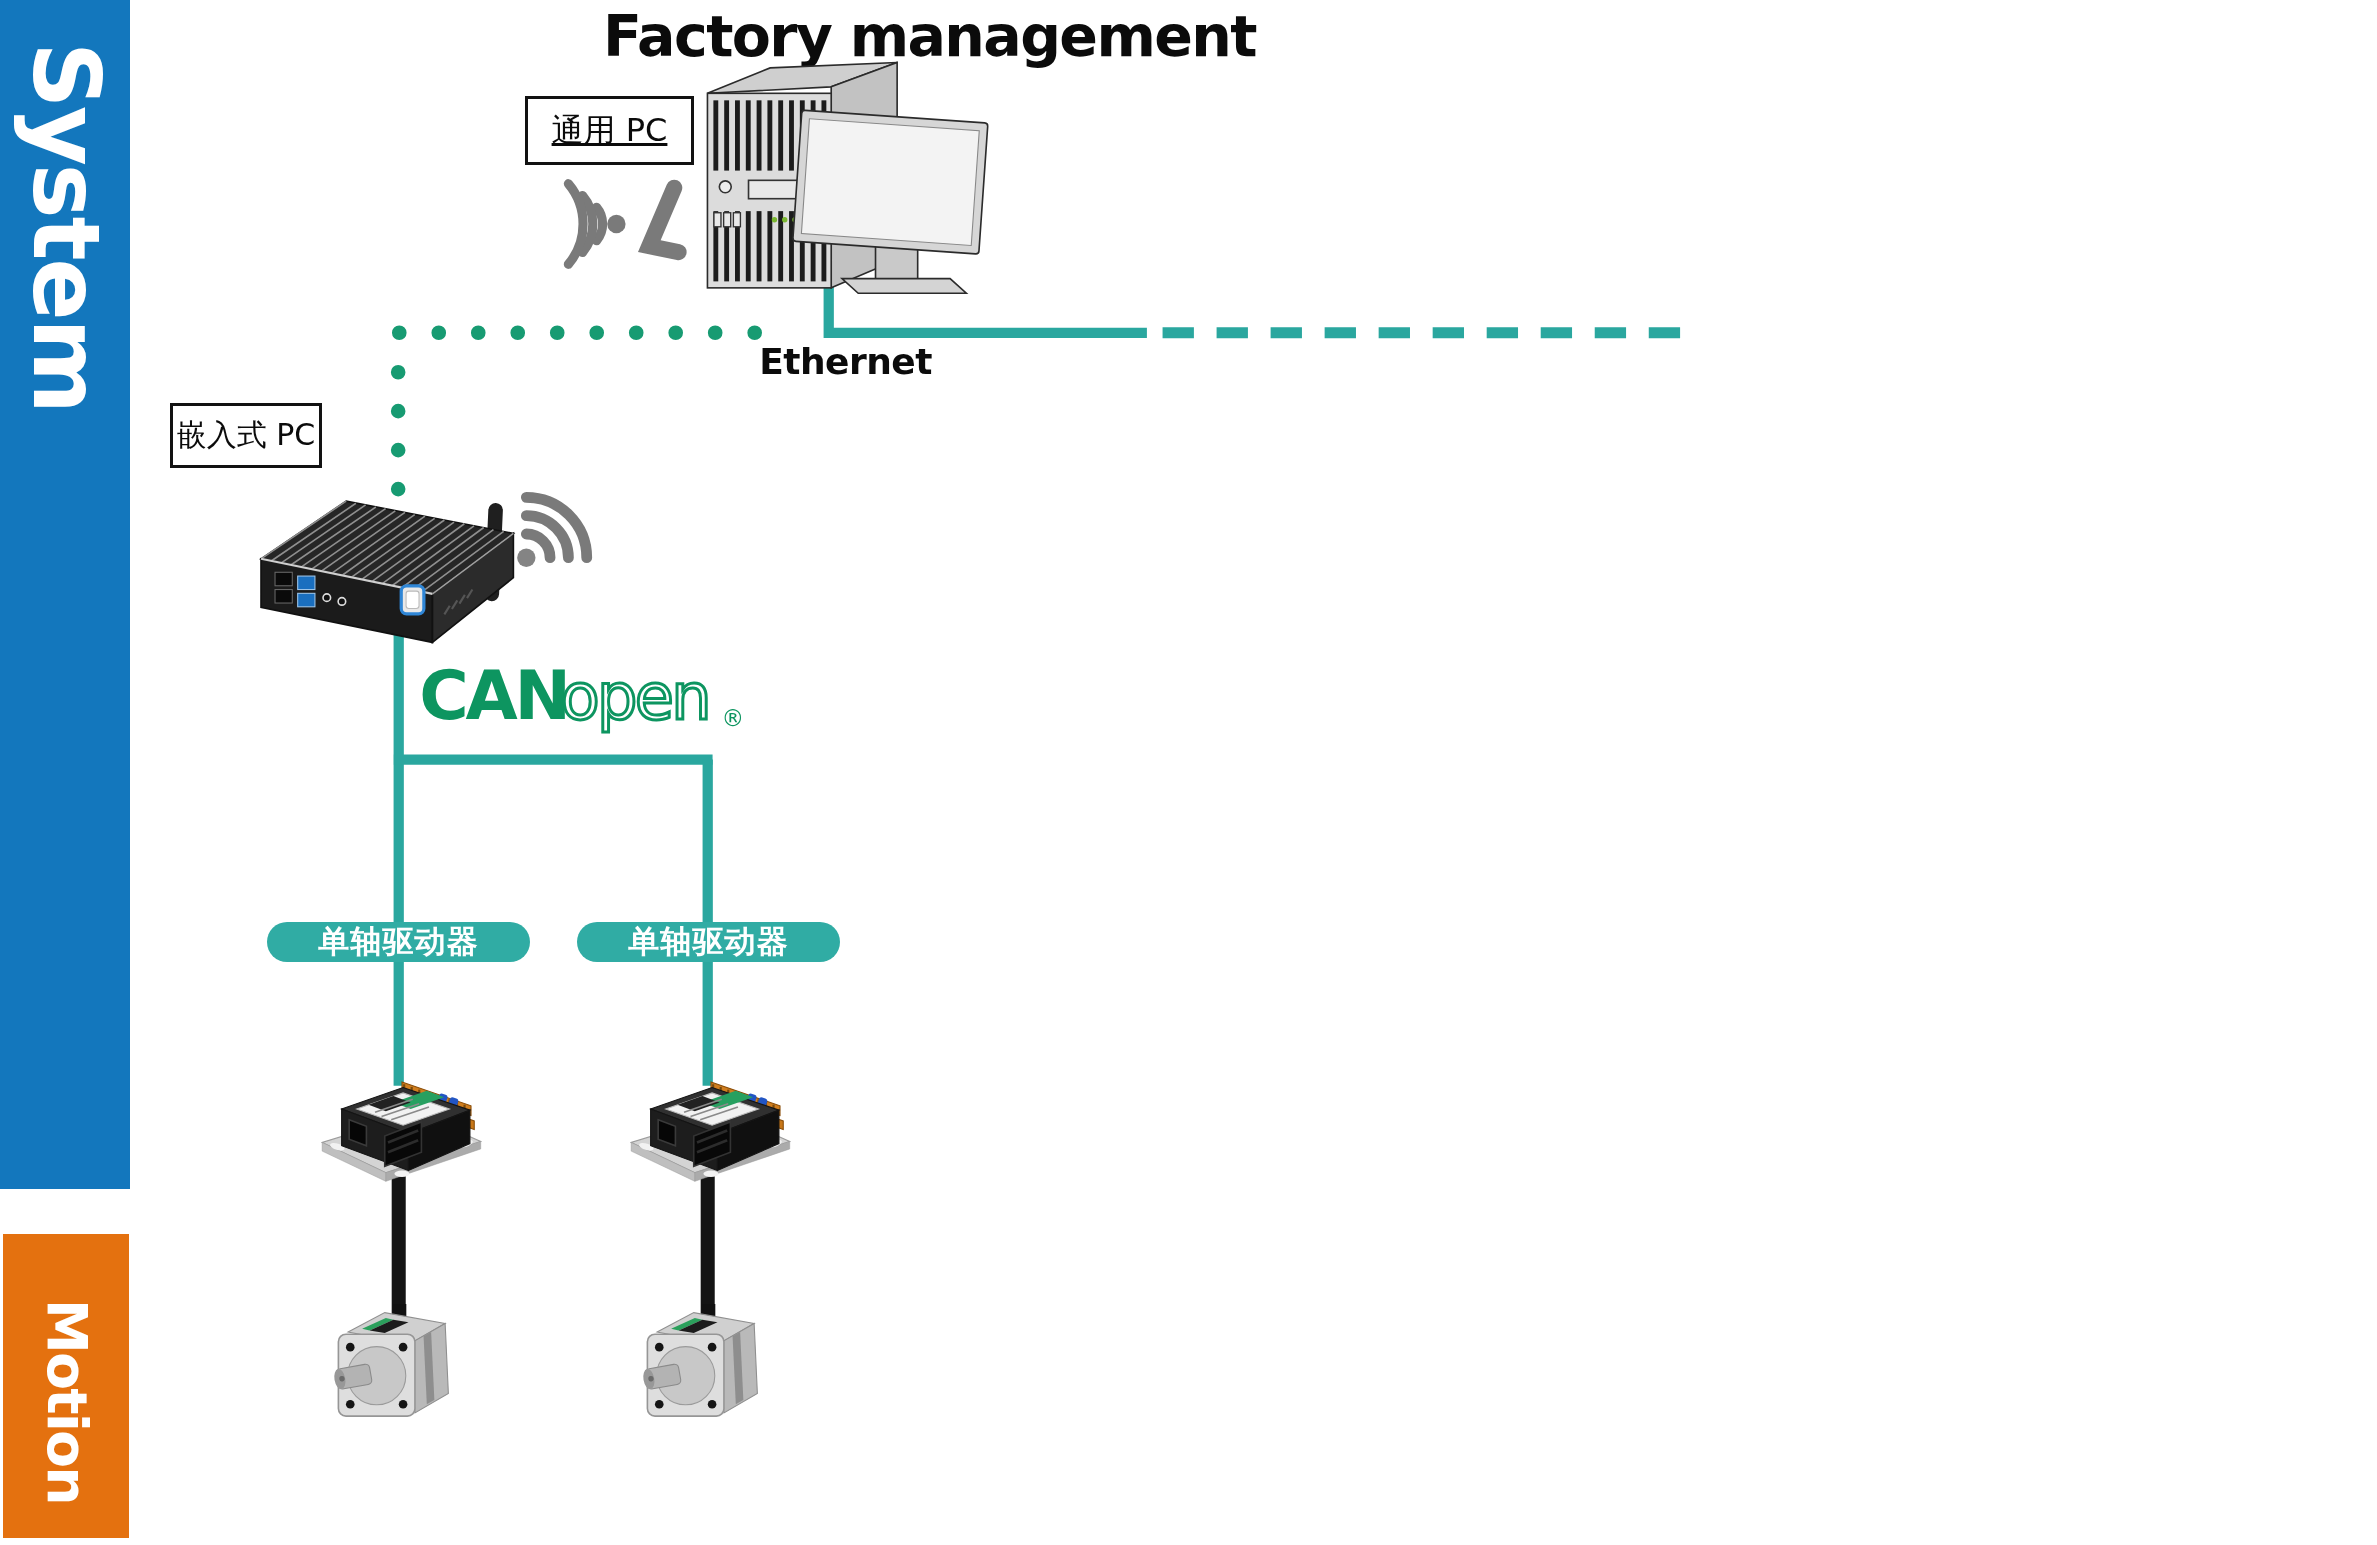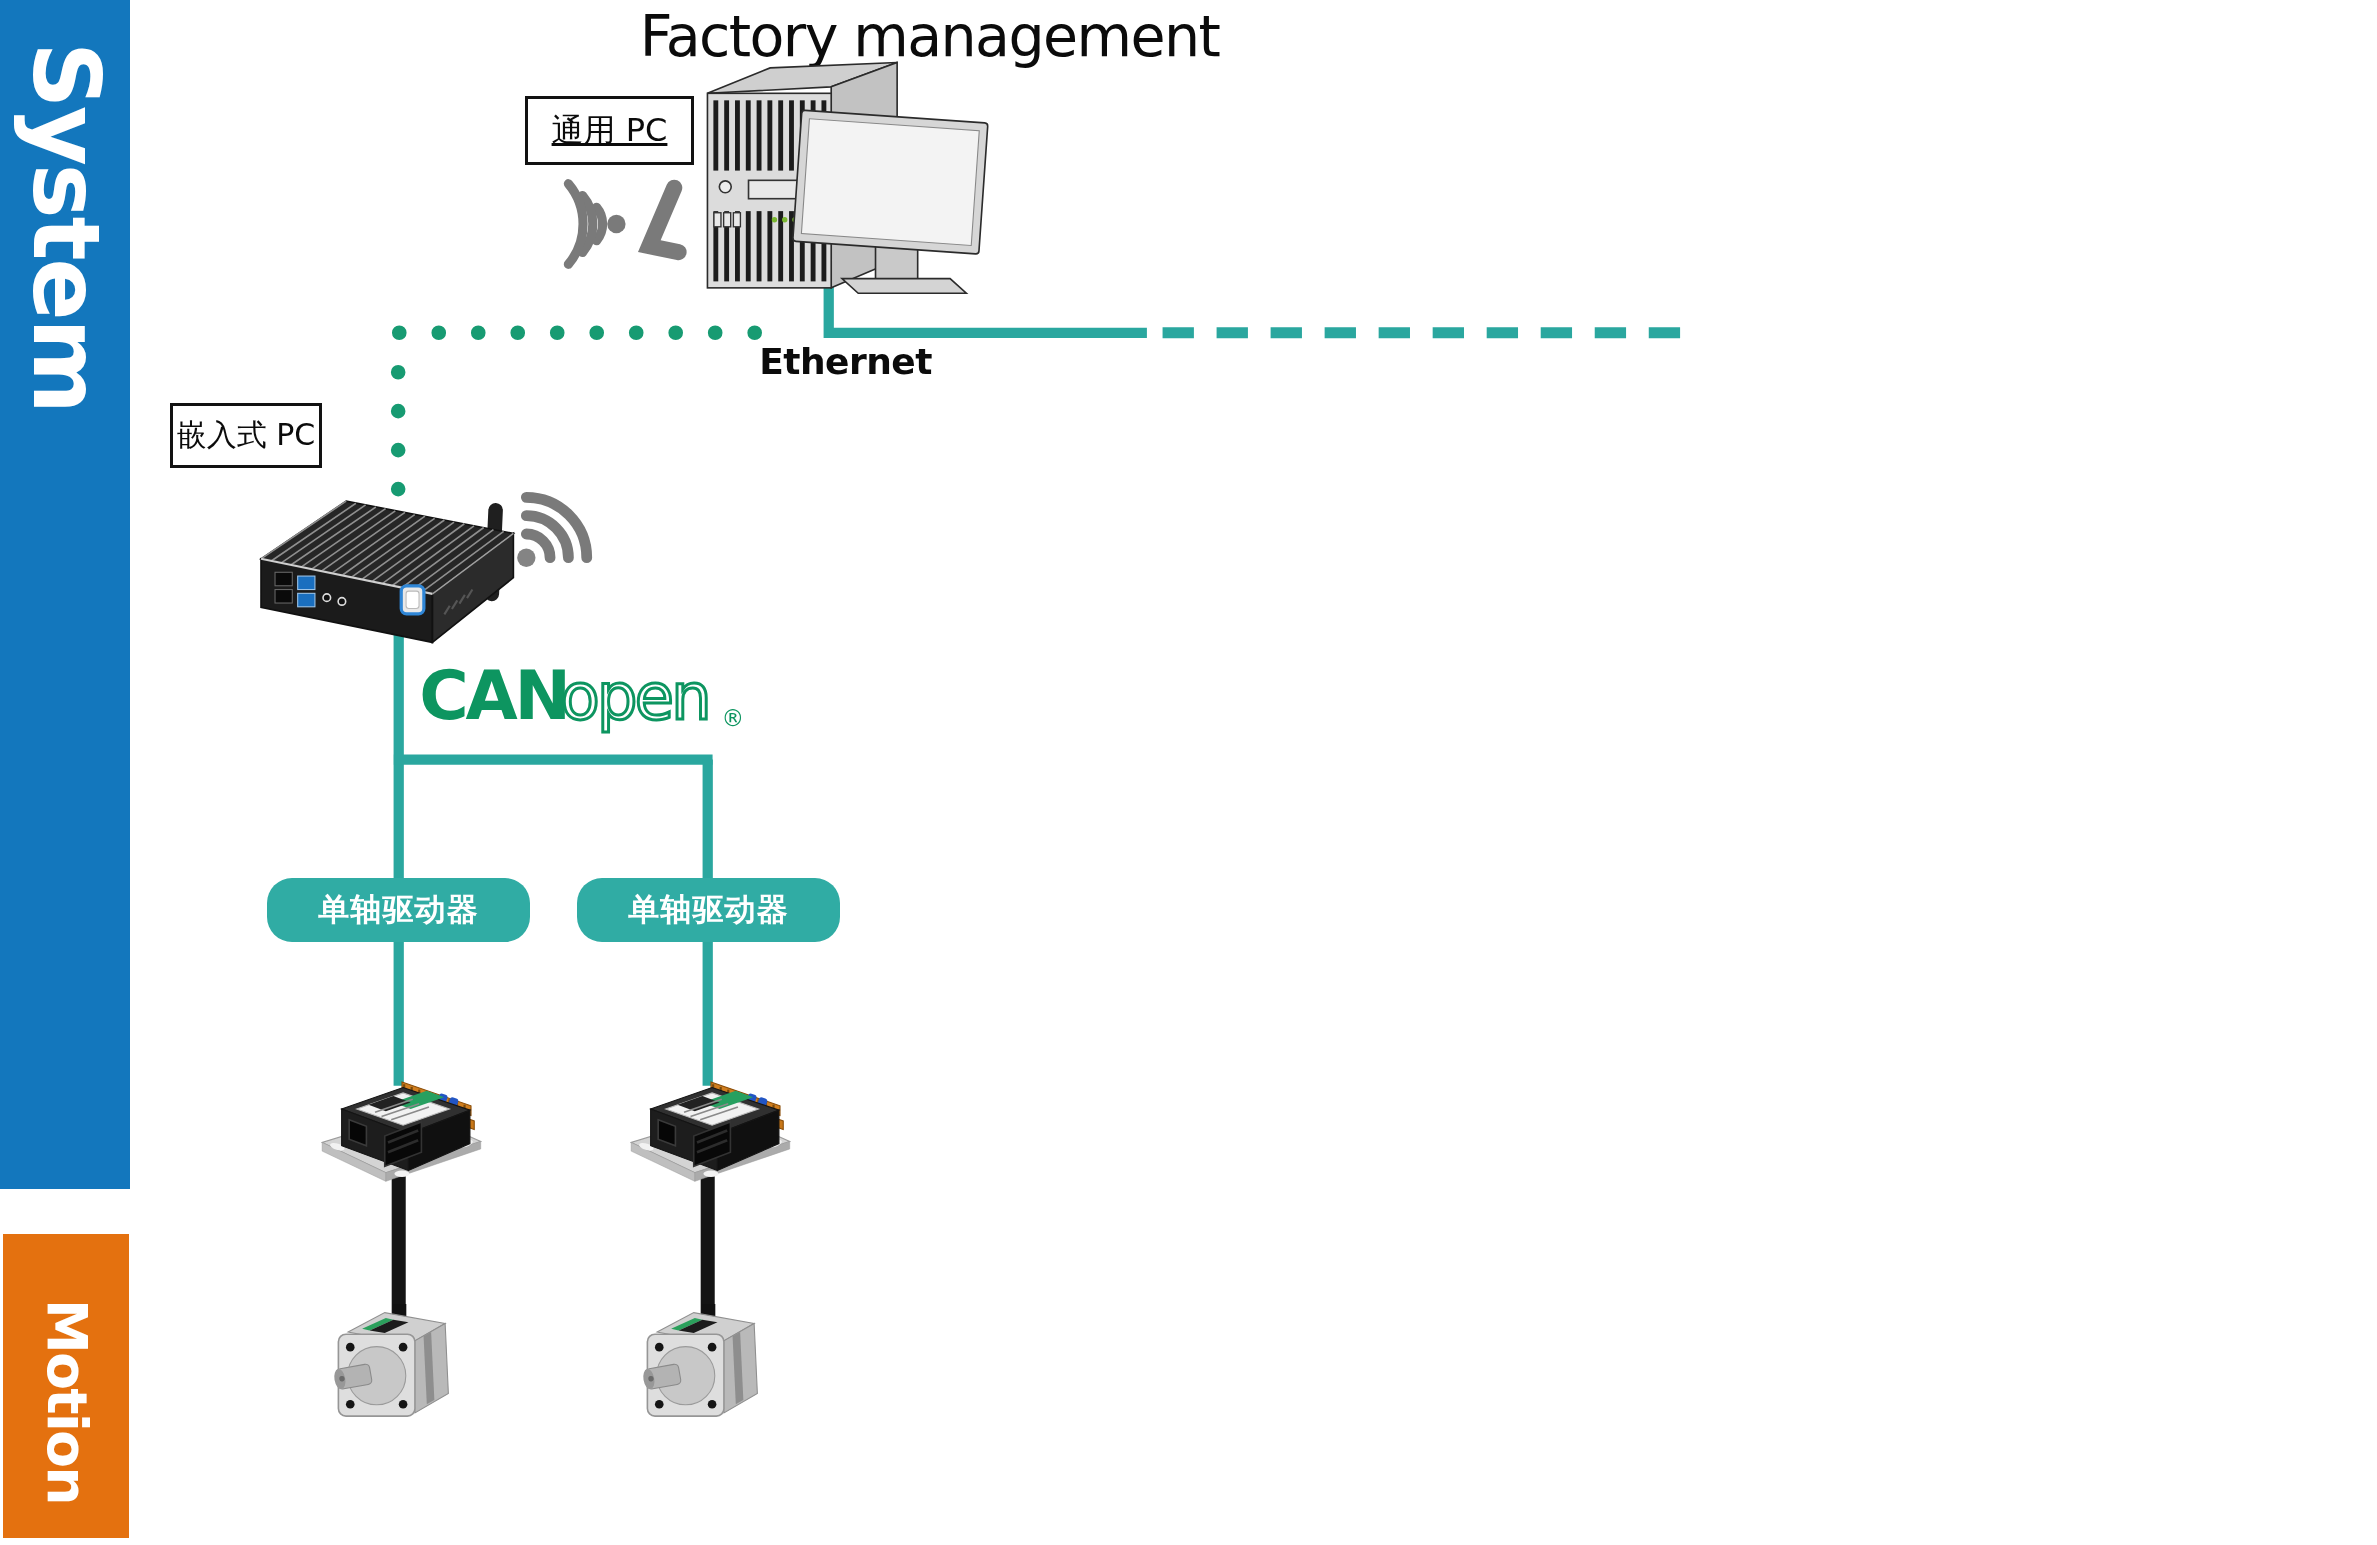--- a/index.html
+++ b/index.html
@@ -10,33 +10,33 @@
   
   .band{position:absolute;display:flex;justify-content:center;}
   .band-system{left:0;top:0;width:130px;height:1189px;background:var(--system-blue,#1377BD);}
   .band-motion{left:3.2px;top:1234px;width:126px;height:304px;background:var(--motion-orange,#E4710F);}
   .band span{writing-mode:vertical-rl;color:#fff;font-weight:bold;line-height:1;}
   .band-system span{font-size:92px;letter-spacing:-2.2px;margin-top:42px;}
   .band-motion span{font-size:55px;letter-spacing:-1.6px;margin-top:65px;}
 
   
   .page-title{position:absolute;left:562px;top:3.2px;width:735px;text-align:center;
-    font-size:57px;font-weight:normal;letter-spacing:-1.6px;color:var(--title-black,#0B0B0B);}
+    font-size:57px;font-weight:bold;letter-spacing:-1.6px;color:var(--title-black,#0B0B0B);}
   .frame-label{position:absolute;background:#fff;border:3.8px solid #121212;
     display:flex;align-items:center;justify-content:center;
     font-size:32px;color:#0b0b0b;box-sizing:border-box;}
   .label-general-pc{left:525px;top:96px;width:169px;height:69px;text-decoration:underline;}
   .label-embedded-pc{left:170px;top:403px;width:152px;height:65px;font-size:30px;}
   .ethernet-label{position:absolute;left:732px;top:341px;width:200px;text-align:right;
     font-size:36px;font-weight:bold;letter-spacing:-0.5px;color:var(--title-black,#0B0B0B);}
 
   
-  .pill{position:absolute;width:263px;height:64px;border-radius:25px;
+  .pill{position:absolute;width:263px;height:40px;border-radius:25px;
     background:var(--pill-teal,#30ACA4);color:#fff;font-size:31px;font-weight:bold;
-    display:flex;align-items:center;justify-content:center;z-index:4;letter-spacing:1.1px;}
+    display:flex;align-items:center;justify-content:center;z-index:4;letter-spacing:1.1px;margin-top:44px;}
   .pill-left{left:267px;top:878px;}
   .pill-right{left:577px;top:878px;}
 
   
   svg{position:absolute;overflow:visible;}
   .wires{left:0;top:0;width:2377px;height:1545px;z-index:1;}
   .device{z-index:3;}
   .teal-stroke{stroke:var(--ethernet-teal,#2AA79F);fill:none;}
   .dot-stroke{stroke:var(--dot-green,#189C74);fill:none;}
   .cable-stroke{stroke:#141414;fill:none;}

